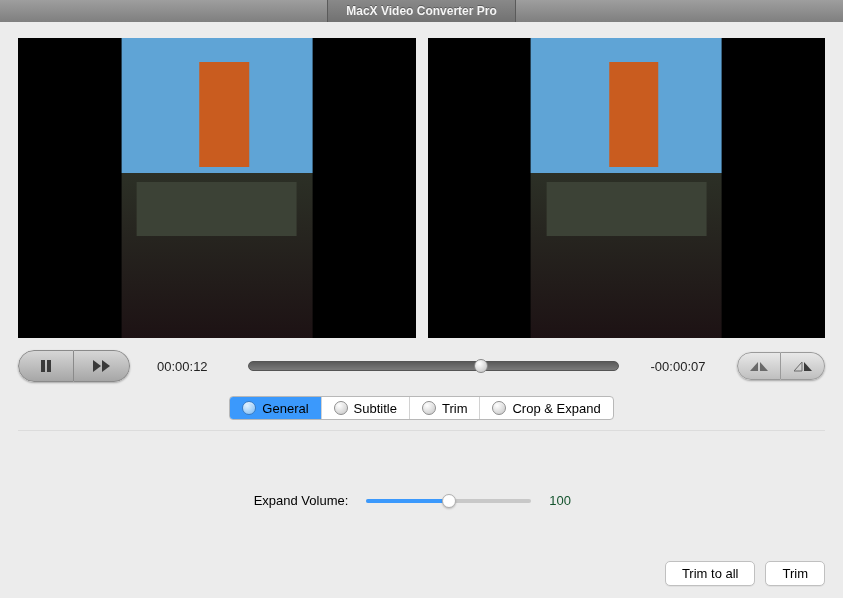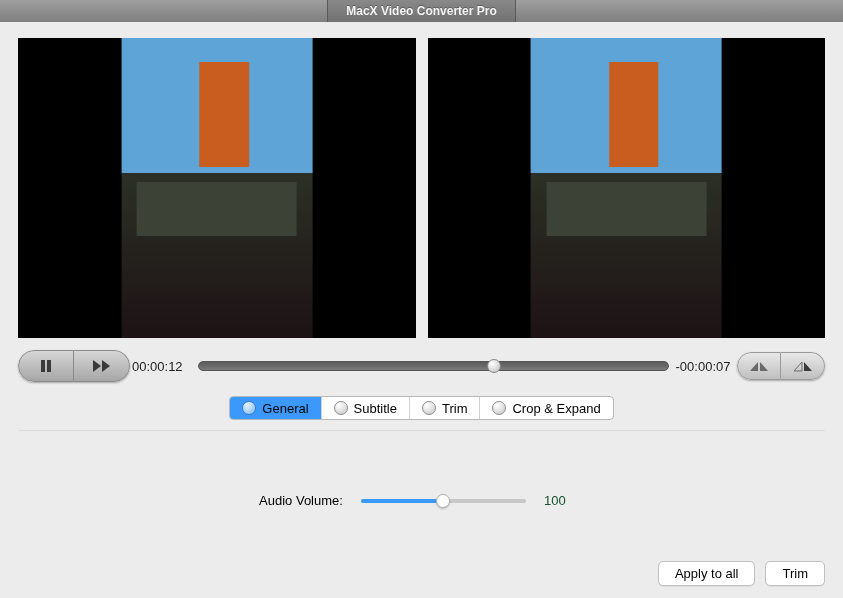--- a/index.html
+++ b/index.html
@@ -5,21 +5,21 @@
   * { box-sizing: border-box; margin: 0; padding: 0; font-family: -apple-system, BlinkMacSystemFont, "Helvetica Neue", Arial, sans-serif; }
   body { width: 843px; height: 598px; background: #ececec; overflow: hidden; }
   .titlebar { height: 22px; background: linear-gradient(to bottom, #9e9e9e, #7f7f7f); display:flex; align-items:center; justify-content:center; position:relative; }
   .title-pill { background: linear-gradient(to bottom,#8d8d8d,#6d6d6d); border:1px solid #5a5a5a; border-radius:4px; padding:8px 18px; color:#f5f5f5; font-size:12px; font-weight:600; text-shadow:0 -1px 0 rgba(0,0,0,.3);}
   .content { padding: 16px 18px 10px 18px; background:#ececec; height: calc(598px - 22px); position:relative;}
   .previews { display:flex; gap:12px; }
   .vidbox { flex:1; height:300px; background:#000; position:relative; }
   .thumb { position:absolute; left:50%; top:0; transform:translateX(-50%); width:48%; height:100%; background:linear-gradient(to bottom,#5fa4d6 0%, #5fa4d6 45%, #2c3026 45%, #1d1214 100%); }
   .thumb::before { content:""; position:absolute; left:50%; top:8%; width:26%; height:35%; background:#c95c1f; transform:translateX(-35%); }
   .thumb::after { content:""; position:absolute; left:8%; top:48%; width:84%; height:18%; background:#3c4236; }
-  .transport { display:flex; align-items:center; gap:2px; margin-top:12px; }
+  .transport { display:flex; align-items:center; gap:27px; margin-top:12px; }
   .btngroup { display:flex; border-radius:20px; overflow:hidden; box-shadow:0 1px 2px rgba(0,0,0,.3); }
   .pillbtn { width:56px; height:32px; background:linear-gradient(to bottom,#d6d6d6,#a6a6a6); border:1px solid #8a8a8a; display:flex; align-items:center; justify-content:center; cursor:pointer; }
   .pillbtn:first-child { border-radius:20px 0 0 20px; }
   .pillbtn:last-child { border-radius:0 20px 20px 0; border-left:none; }
   .time { font-size:13px; color:#222; min-width:64px; }
   .time.right { text-align:center; }
   .scrubber { flex:1; height:10px; background:linear-gradient(to bottom,#5a5a5a,#7a7a7a); border-radius:6px; position:relative; border:1px solid #555;}
   .scrub-knob { position:absolute; left:63%; top:50%; transform:translate(-50%,-50%); width:14px; height:14px; background:radial-gradient(circle at 35% 30%,#fff,#bcbcbc); border-radius:50%; border:1px solid #888;}
   .smallgroup { display:flex; border-radius:14px; overflow:hidden; box-shadow:0 1px 2px rgba(0,0,0,.3); }
   .smallbtn { width:44px; height:28px; background:linear-gradient(to bottom,#e8e8e8,#bfbfbf); border:1px solid #9a9a9a; display:flex; align-items:center; justify-content:center; cursor:pointer;}
@@ -111,26 +111,26 @@
         <span>Trim</span>
       </div>
       <div class="tab">
         <span class="radiodot"></span>
         <span>Crop &amp; Expand</span>
       </div>
     </div>
   </div>
 
   <div class="panel">
-    <span class="panel-label">Audio Volume:</span>
+    <span class="panel-label">Expand Volume:</span>
     <div class="vol-slider">
       <div class="vol-fill"></div>
       <div class="vol-knob"></div>
     </div>
     <span class="vol-val">100</span>
   </div>
 
   <div class="footer">
-    <button class="macbtn">Apply to all</button>
+    <button class="macbtn">Trim to all</button>
     <button class="macbtn">Trim</button>
   </div>
 
 </div>
 
 </body></html>

